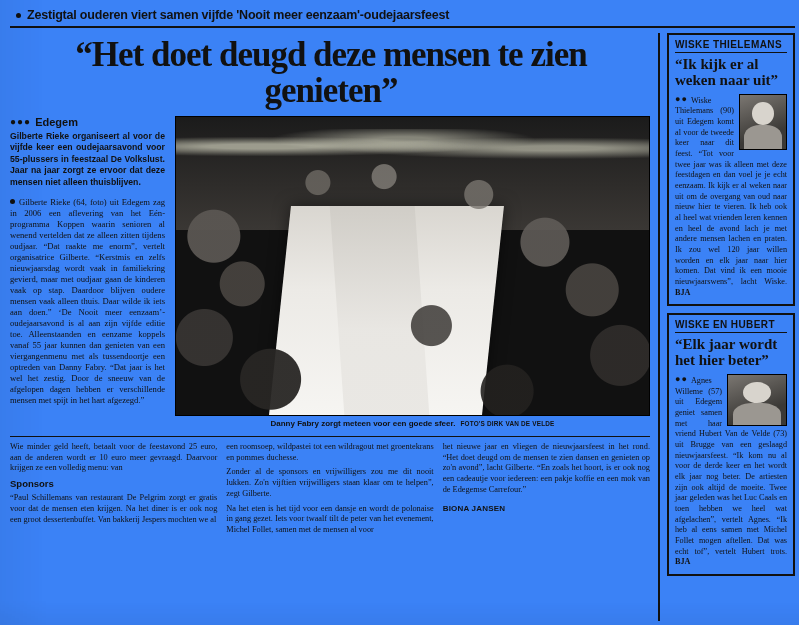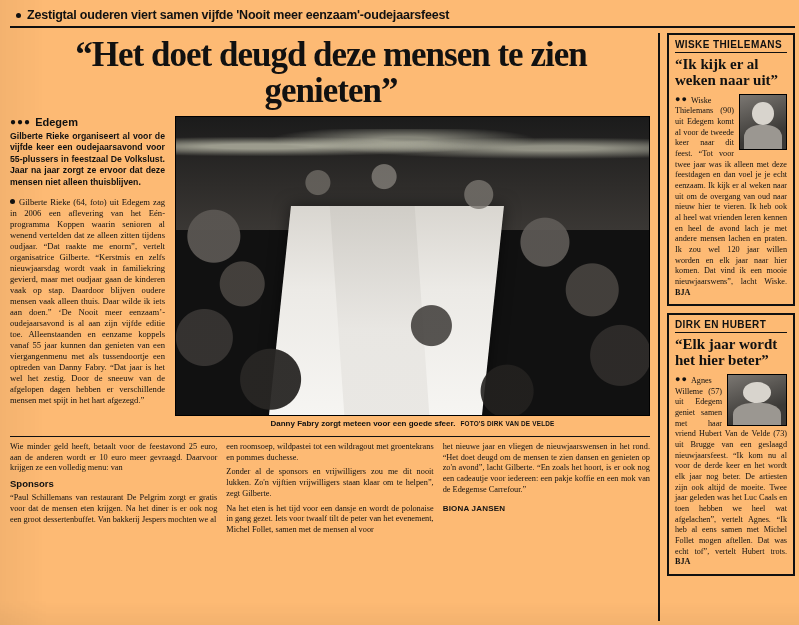--- a/index.html
+++ b/index.html
@@ -9,21 +9,21 @@
     height: 625px;
     background: #ffffff;
     font-family: "Liberation Serif", serif;
     color: #111;
     overflow: hidden;
     position: relative;
   }
   .page {
     position: absolute;
     inset: 0;
-    background: #fdba74;
+    background: #3b82f6;
     padding: 6px 4px 4px 10px;
     display: flex;
     flex-direction: column;
   }
   
   .kicker-row {
     display: flex;
     align-items: center;
     gap: 6px;
     padding: 2px 0 4px 6px;
@@ -305,41 +305,41 @@
           <p>“Paul Schillemans van restaurant De Pelgrim zorgt er gratis voor dat de mensen eten krijgen. Na het diner is er ook nog een groot dessertenbuffet. Van bakkerij Jespers mochten we al</p>
         </div>
 
         <div class="col">
           <p>een roomsoep, wildpastei tot een wildragout met groentekrans en pommes duchesse.</p>
           <p>Zonder al de sponsors en vrijwilligers zou me dit nooit lukken. Zo'n vijftien vrijwilligers staan klaar om te helpen”, zegt Gilberte.</p>
           <p>Na het eten is het tijd voor een dansje en wordt de polonaise in gang gezet. Iets voor twaalf tilt de peter van het evenement, Michel Follet, samen met de mensen al voor</p>
         </div>
 
         <div class="col">
-          <p>het nieuwe jaar en vliegen de nieuwjaarswensen in het rond. “Het doet deugd om de mensen te zien dansen en genieten op zo'n avond”, lacht Gilberte. “En zoals het hoort, is er ook nog een cadeautje voor iedereen: een pakje koffie en een mok van de Edegemse Carrefour.”</p>
+          <p>het nieuwe jaar en vliegen de nieuwjaarsfeest in het rond. “Het doet deugd om de mensen te zien dansen en genieten op zo'n avond”, lacht Gilberte. “En zoals het hoort, is er ook nog een cadeautje voor iedereen: een pakje koffie en een mok van de Edegemse Carrefour.”</p>
           <div class="byline">BIONA JANSEN</div>
         </div>
       </div>
     </div>
 
     <div class="rule-v"></div>
 
     <div class="right">
 
       <div class="rail-box">
         <div class="rail-kicker">WISKE THIELEMANS</div>
         <div class="rail-head">“Ik kijk er al weken naar uit”</div>
         <div class="rail-figure">
           <div class="portrait"></div>
         </div>
         <div class="rail-text"><span class="lead-dots">●●</span><span>Wiske Thielemans (90) uit Edegem komt al voor de tweede keer naar dit feest. “Tot voor twee jaar was ik alleen met deze feestdagen en dan voel je je echt eenzaam. Ik kijk er al weken naar uit om de overgang van oud naar nieuw hier te vieren. Ik heb ook al heel wat vrienden leren kennen en heel de avond lach je met andere mensen lachen en praten. Ik zou wel 120 jaar willen worden en elk jaar naar hier komen. Dat vind ik een mooie nieuwjaarswens”, lacht Wiske.</span> <span class="tag">BJA</span></div>
       </div>
 
       <div class="rail-box">
-        <div class="rail-kicker">DIRK EN HUBERT</div>
+        <div class="rail-kicker">WISKE EN HUBERT</div>
         <div class="rail-head">“Elk jaar wordt het hier beter”</div>
         <div class="rail-figure">
           <div class="portrait wide"></div>
         </div>
         <div class="rail-text"><span class="lead-dots">●●</span><span>Agnes Willeme (57) uit Edegem geniet samen met haar vriend Hubert Van de Velde (73) uit Brugge van een geslaagd nieuwjaarsfeest. “Ik kom nu al voor de derde keer en het wordt elk jaar nog beter. De artiesten zijn ook altijd de moeite. Twee jaar geleden was het Luc Caals en toen hebben we heel wat afgelachen”, vertelt Agnes. “Ik heb al eens samen met Michel Follet mogen aftellen. Dat was echt tof”, vertelt Hubert trots.</span> <span class="tag">BJA</span></div>
       </div>
 
     </div>
   </div>
 

